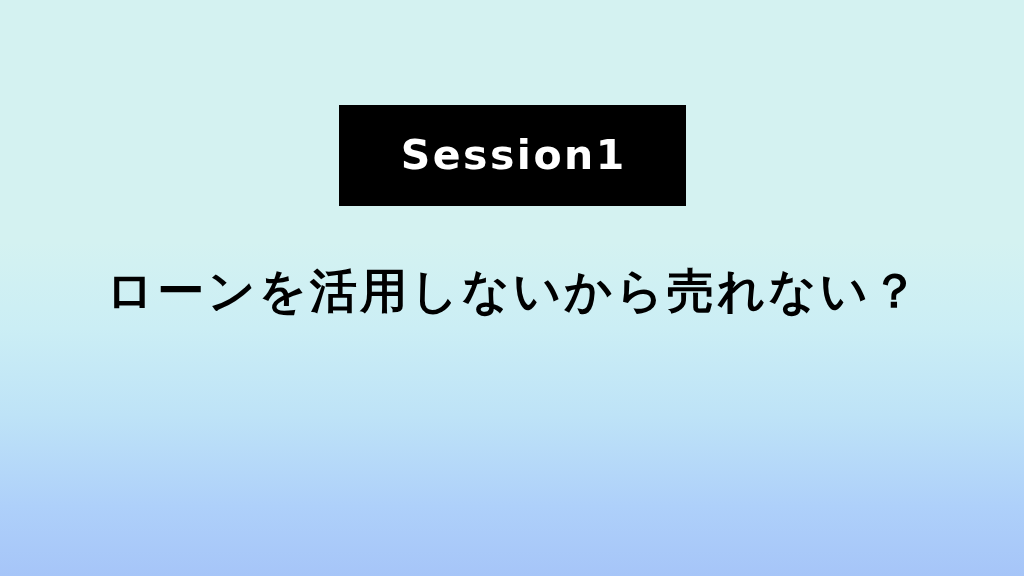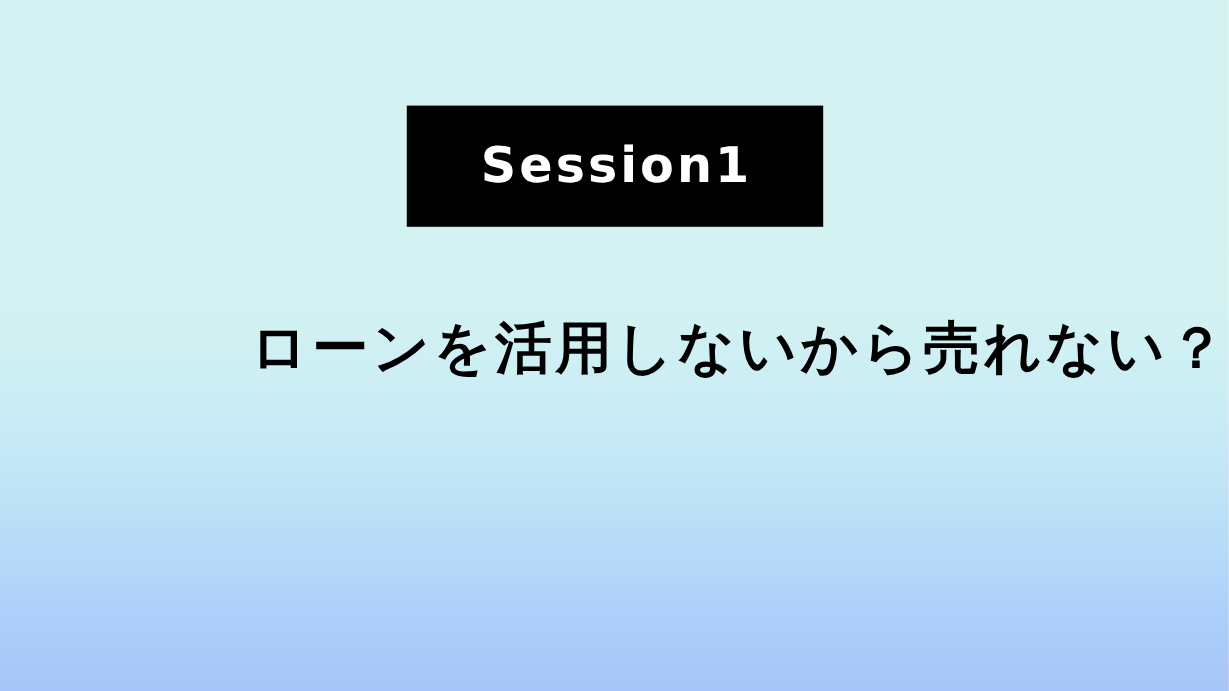--- a/index.html
+++ b/index.html
@@ -25,21 +25,21 @@
         #bee3f7 72%,
         #aed0fa 88%,
         #a6c5f8 100%);
     overflow: hidden;
   }
 
   
   #session-badge {
     position: absolute;
     left: 339px;
-    top: 88px;
+    top: 105px;
     width: 347px;
     height: 101px;
     background: #000000;
     display: flex;
     align-items: center;
     justify-content: center;
   }
   #session-badge-label {
     color: #ffffff;
     font-family: "DejaVu Sans", "Liberation Sans", sans-serif;
@@ -50,21 +50,21 @@
     white-space: nowrap;
     text-indent: 2.5px;
   }
 
   
   #headline-block {
     position: absolute;
     left: 0;
     top: 262px;
     width: 1024px;
-    text-align: right;
+    text-align: center;
   }
   .headline-line {
     color: #000000;
     font-family: "DejaVu Sans", "Liberation Sans", sans-serif;
     font-weight: 700;
     white-space: nowrap;
     display: block;
   }
   #headline-line-1 {
     font-size: 47px;

